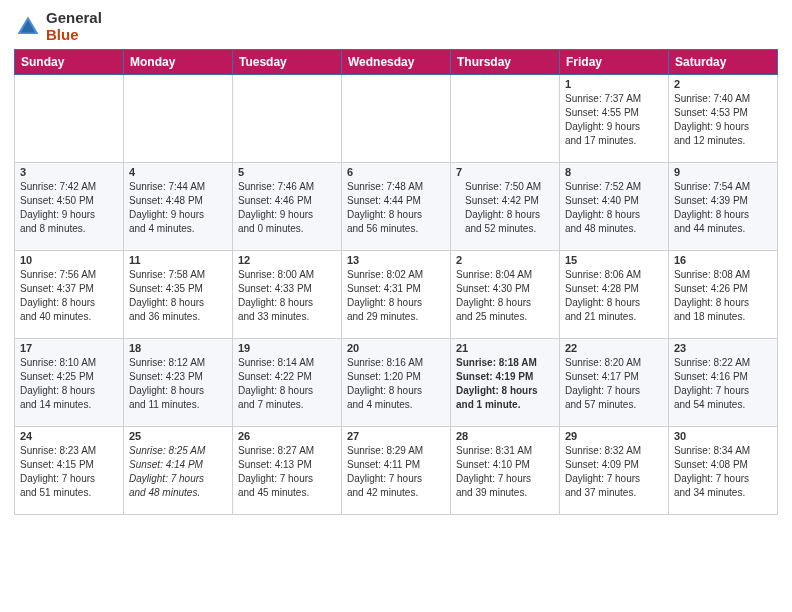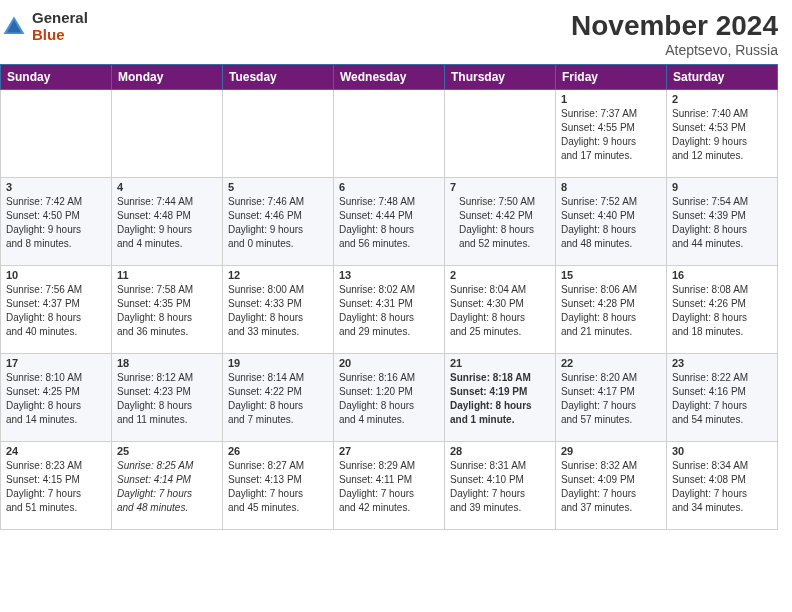--- a/index.html
+++ b/index.html
@@ -6,21 +6,21 @@
     body {
       font-family: Arial, sans-serif;
       background: #fff;
       width: 792px;
       height: 612px;
       overflow: hidden;
     }
     .page {
       width: 792px;
       height: 440px;
-      padding: 10px 14px 10px 0;
+      padding: 10px 14px 10px 14px;
       display: flex;
       flex-direction: column;
     }
     .top-section {
       display: flex;
       justify-content: space-between;
       align-items: flex-start;
       margin-bottom: 6px;
     }
     .logo {
@@ -53,21 +53,21 @@
     .location {
       font-size: 14px;
       color: #555;
     }
     .calendar-table {
       width: 100%;
       border-collapse: collapse;
       flex: 1;
     }
     .calendar-table th {
-      background-color: #701a75;
+      background-color: #be185d;
       color: #fff;
       text-align: left;
       padding: 5px 6px;
       font-size: 12px;
       font-weight: bold;
       border: 1px solid #3a6aaa;
     }
     .calendar-table td {
       vertical-align: top;
       border: 1px solid #d0d0d0;
@@ -104,24 +104,20 @@
     <div class="logo">
       <svg class="logo-icon" viewBox="0 0 40 40">
         <polygon points="20,5 35,30 5,30" fill="#4a90d9"></polygon>
         <polygon points="20,10 30,28 10,28" fill="#2a6aaa"></polygon>
       </svg>
       <div class="logo-text">
         <span>General</span>
         <span>Blue</span>
       </div>
     </div>
-    <div class="title-section">
-      <div class="month-title">November 2024</div>
-      <div class="location">Ateptsevo, Russia</div>
-    </div>
   </div>
 
   <table class="calendar-table">
     <thead>
       <tr>
       <th>Sunday</th>
           <th>Monday</th>
           <th>Tuesday</th>
           <th>Wednesday</th>
           <th>Thursday</th>

